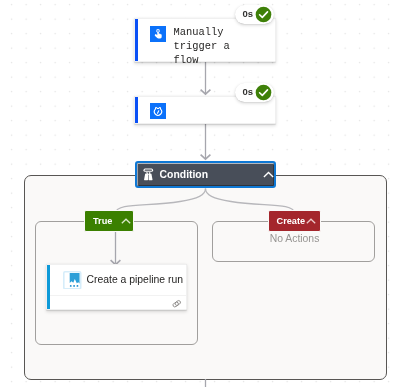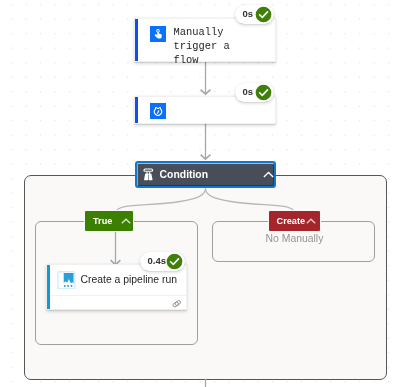--- a/index.html
+++ b/index.html
@@ -166,25 +166,25 @@
   <div class="pill" style="left:267.5px;top:209.5px;width:53px;height:22px;background:#a4262c;
               border:1.5px solid #faf9f8;padding-left:8px;">
     <span class="plabel">Create</span>
     <span style="position:absolute;left:37.5px;top:7px;">
       <svg width="10" height="6" viewBox="0 0 10 6">
         <path d="M0.8 5.2 L5 1.2 L9.2 5.2" fill="none" stroke="#ecc9c9" stroke-width="1.25" stroke-linecap="butt" stroke-linejoin="miter"></path>
       </svg>
     </span>
   </div>
 
-  <div class="noact" style="left:214px;top:233px;width:161px;">No Manually</div>
+  <div class="noact" style="left:214px;top:233px;width:161px;">No Actions</div>
 
   <div class="card" style="left:46px;top:264px;width:141px;height:46px;">
     <div class="bar" style="background:#0e9ad8;"></div>
-    <div class="cardhead" style="top:0;height:29.5px;padding-left:10px;">
+    <div class="cardhead" style="top:0;height:29.5px;padding-left:16px;">
       <span class="ico">
         <svg width="18.5" height="18.5" viewBox="0 0 37 37">
           <rect x="1.6" y="1.6" width="33.8" height="33.8" rx="2.4" fill="#ffffff" stroke="#d6edfa" stroke-width="3.2"></rect>
           <path d="M13.4 3.9 H33.1 V25.0 L30.6 22.6 L27.6 24.6 L23.6 16.0 L20.6 23.4 L17.0 20.6 L13.4 24.2 Z" fill="#2c9fd8"></path>
           <g fill="#1b8ed0">
             <circle cx="15.5" cy="29.8" r="1.9"></circle>
             <circle cx="22.2" cy="29.8" r="1.9"></circle>
             <circle cx="28.9" cy="29.8" r="1.9"></circle>
           </g>
         </svg>
@@ -194,23 +194,14 @@
     <div class="divider" style="left:3px;right:0;top:29.5px;background:#f2f2f2;"></div>
     <div class="linkbtn" style="left:123.5px;top:34px;width:11.5px;height:9.5px;">
       <svg width="11.5" height="9.5" viewBox="0 0 23 19">
         <g fill="none" stroke="#8a8886" stroke-width="1.7">
           <ellipse cx="9.4" cy="11.0" rx="5.9" ry="3.9" transform="rotate(-34 9.4 11.0)"></ellipse>
           <ellipse cx="13.6" cy="8.0" rx="5.9" ry="3.9" transform="rotate(-34 13.6 8.0)"></ellipse>
         </g>
       </svg>
     </div>
   </div>
-  <div class="badge" style="left:139.5px;top:251.5px;width:45px;height:19.5px;padding-left:8px;">
-    <span class="btime">0.4s</span>
-    <span style="position:absolute;right:1.2px;top:1.2px;">
-      <svg width="17" height="17" viewBox="0 0 20 20">
-        <circle cx="10" cy="10" r="9.2" fill="#3e8008"></circle>
-        <path d="M5.4 10.3 L8.6 13.4 L14.7 6.9" fill="none" stroke="#ffffff" stroke-width="1.9" stroke-linecap="round" stroke-linejoin="round"></path>
-      </svg>
-    </span>
-  </div>
 
 </div>
 
 </body></html>

